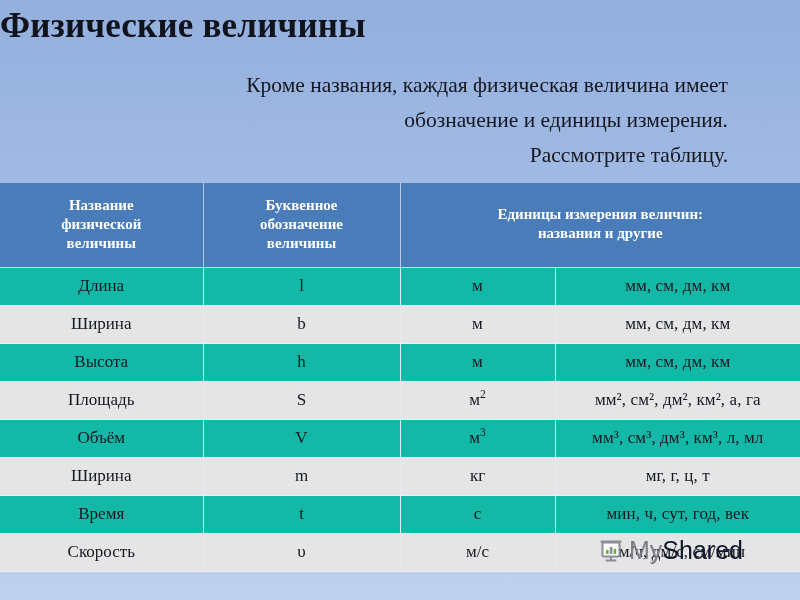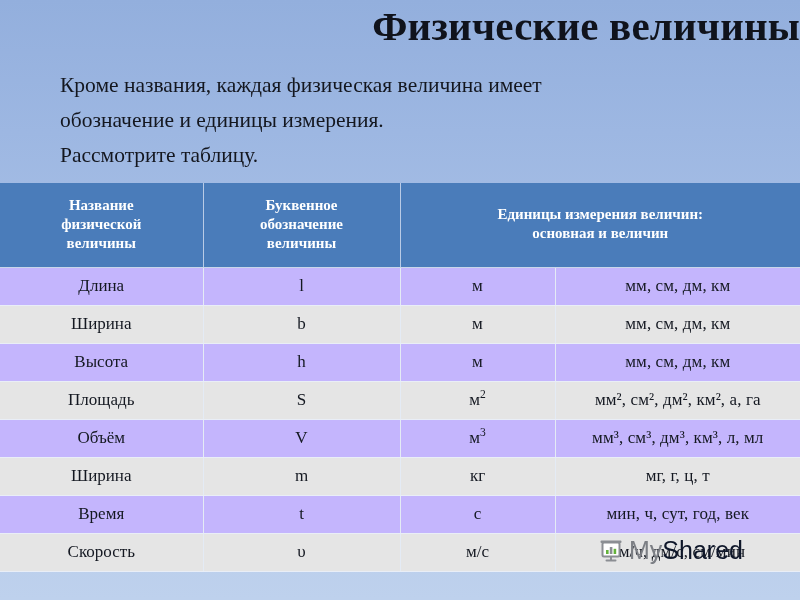--- a/index.html
+++ b/index.html
@@ -21,35 +21,35 @@
     width: 800px;
     height: 600px;
   }
 
   
   .title {
     position: absolute;
     top: 4px;
     left: 0;
     width: 800px;
-    text-align: right;
-    font-size: 41px;
+    text-align: left;
+    font-size: 35px;
     font-weight: bold;
     color: #10131c;
     letter-spacing: 0.2px;
     line-height: 44px;
   }
 
   
   .intro {
     position: absolute;
     top: 68px;
-    left: 60px;
+    left: 48px;
     width: 680px;
-    text-align: left;
+    text-align: right;
     color: #14171f;
     font-size: 21.5px;
     line-height: 35px;
   }
   .intro .line {
     display: block;
     white-space: nowrap;
   }
 
   
@@ -93,21 +93,21 @@
     height: 38px;
     padding: 2px 5px;
     border-right: 1px solid #e4ebf5;
     border-bottom: 1px solid #e9eef7;
     box-sizing: border-box;
     white-space: nowrap;
     overflow: hidden;
   }
   table.pv tbody td:last-child { border-right: none; margin-top: 7px; }
 
-  table.pv tbody tr.odd td  { background: #c4b5fd; }
+  table.pv tbody tr.odd td  { background: #14b8a6; }
   table.pv tbody tr.even td { background: #e5e5e5; }
 
   td.col-name  { font-size: 17.5px; }
   td.col-sym   { font-size: 18px; }
   td.col-unit  { font-size: 14.5px; }
   td.col-other { font-size: 14px; letter-spacing: 0.1px; }
 
   sup { font-size: 0.68em; vertical-align: super; line-height: 0; }
 
   
@@ -164,21 +164,21 @@
             <span>физической</span><br>
             <span>величины</span>
           </th>
           <th>
             <span>Буквенное</span><br>
             <span>обозначение</span><br>
             <span>величины</span>
           </th>
           <th colspan="2">
             <span>Единицы измерения величин:</span><br>
-            <span>основная и величин</span>
+            <span>названия и другие</span>
           </th>
         </tr>
       </thead>
       <tbody>
 
         <tr class="odd">
           <td class="col-name">Длина</td>
           <td class="col-sym">l</td>
           <td class="col-unit">м</td>
           <td class="col-other">мм, см, дм, км</td>

